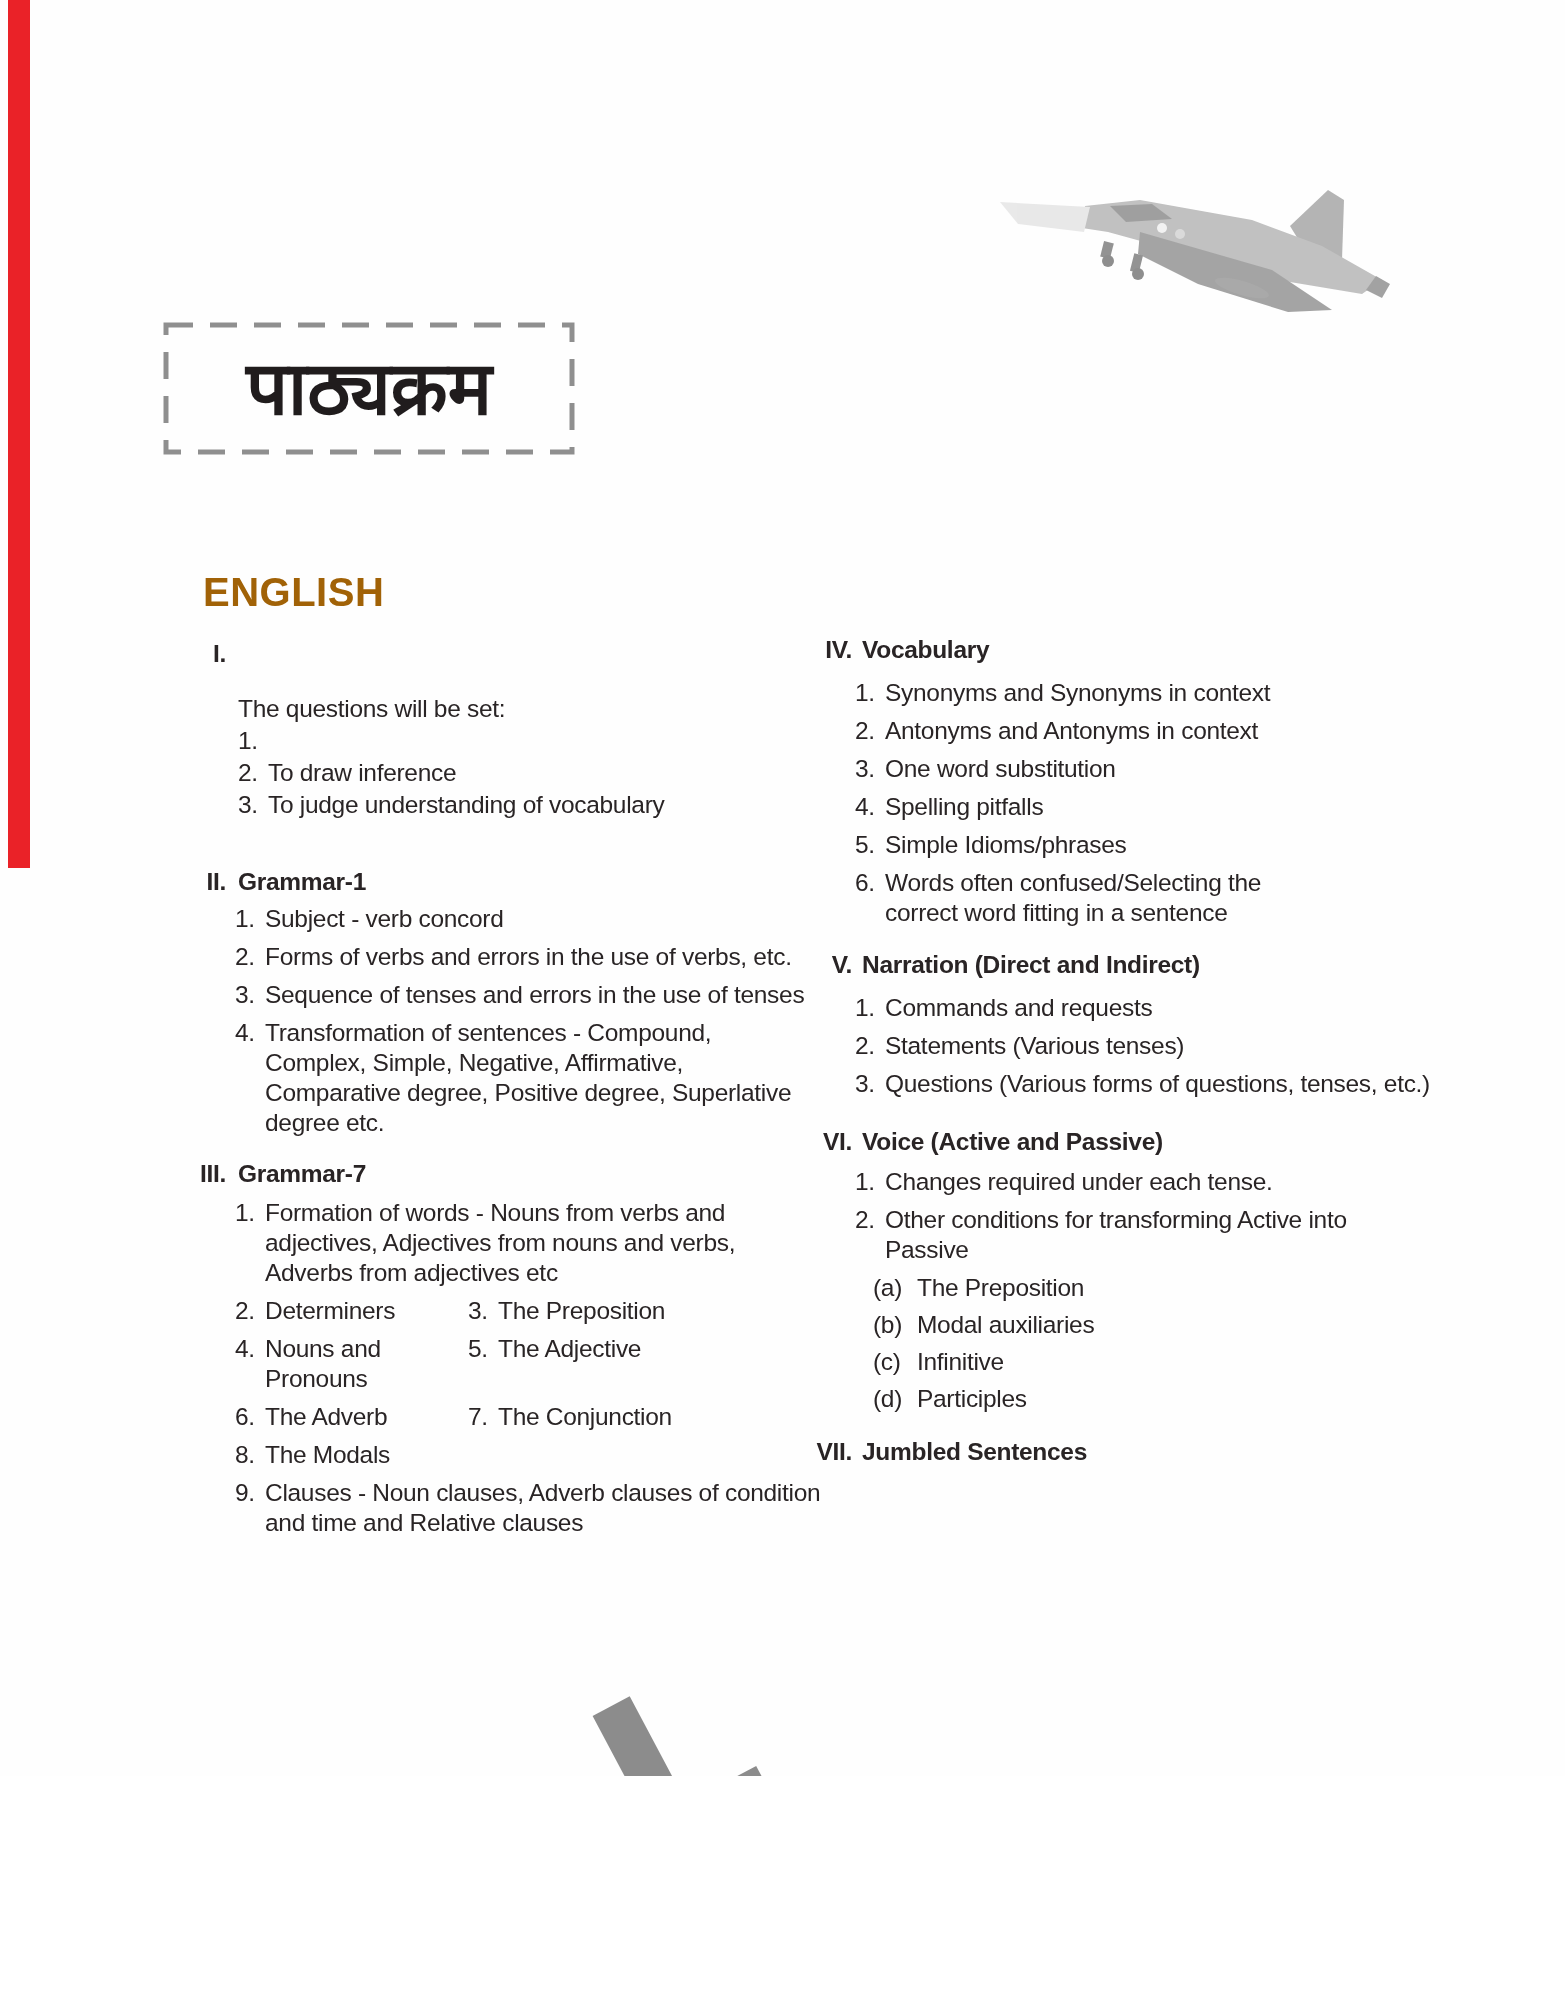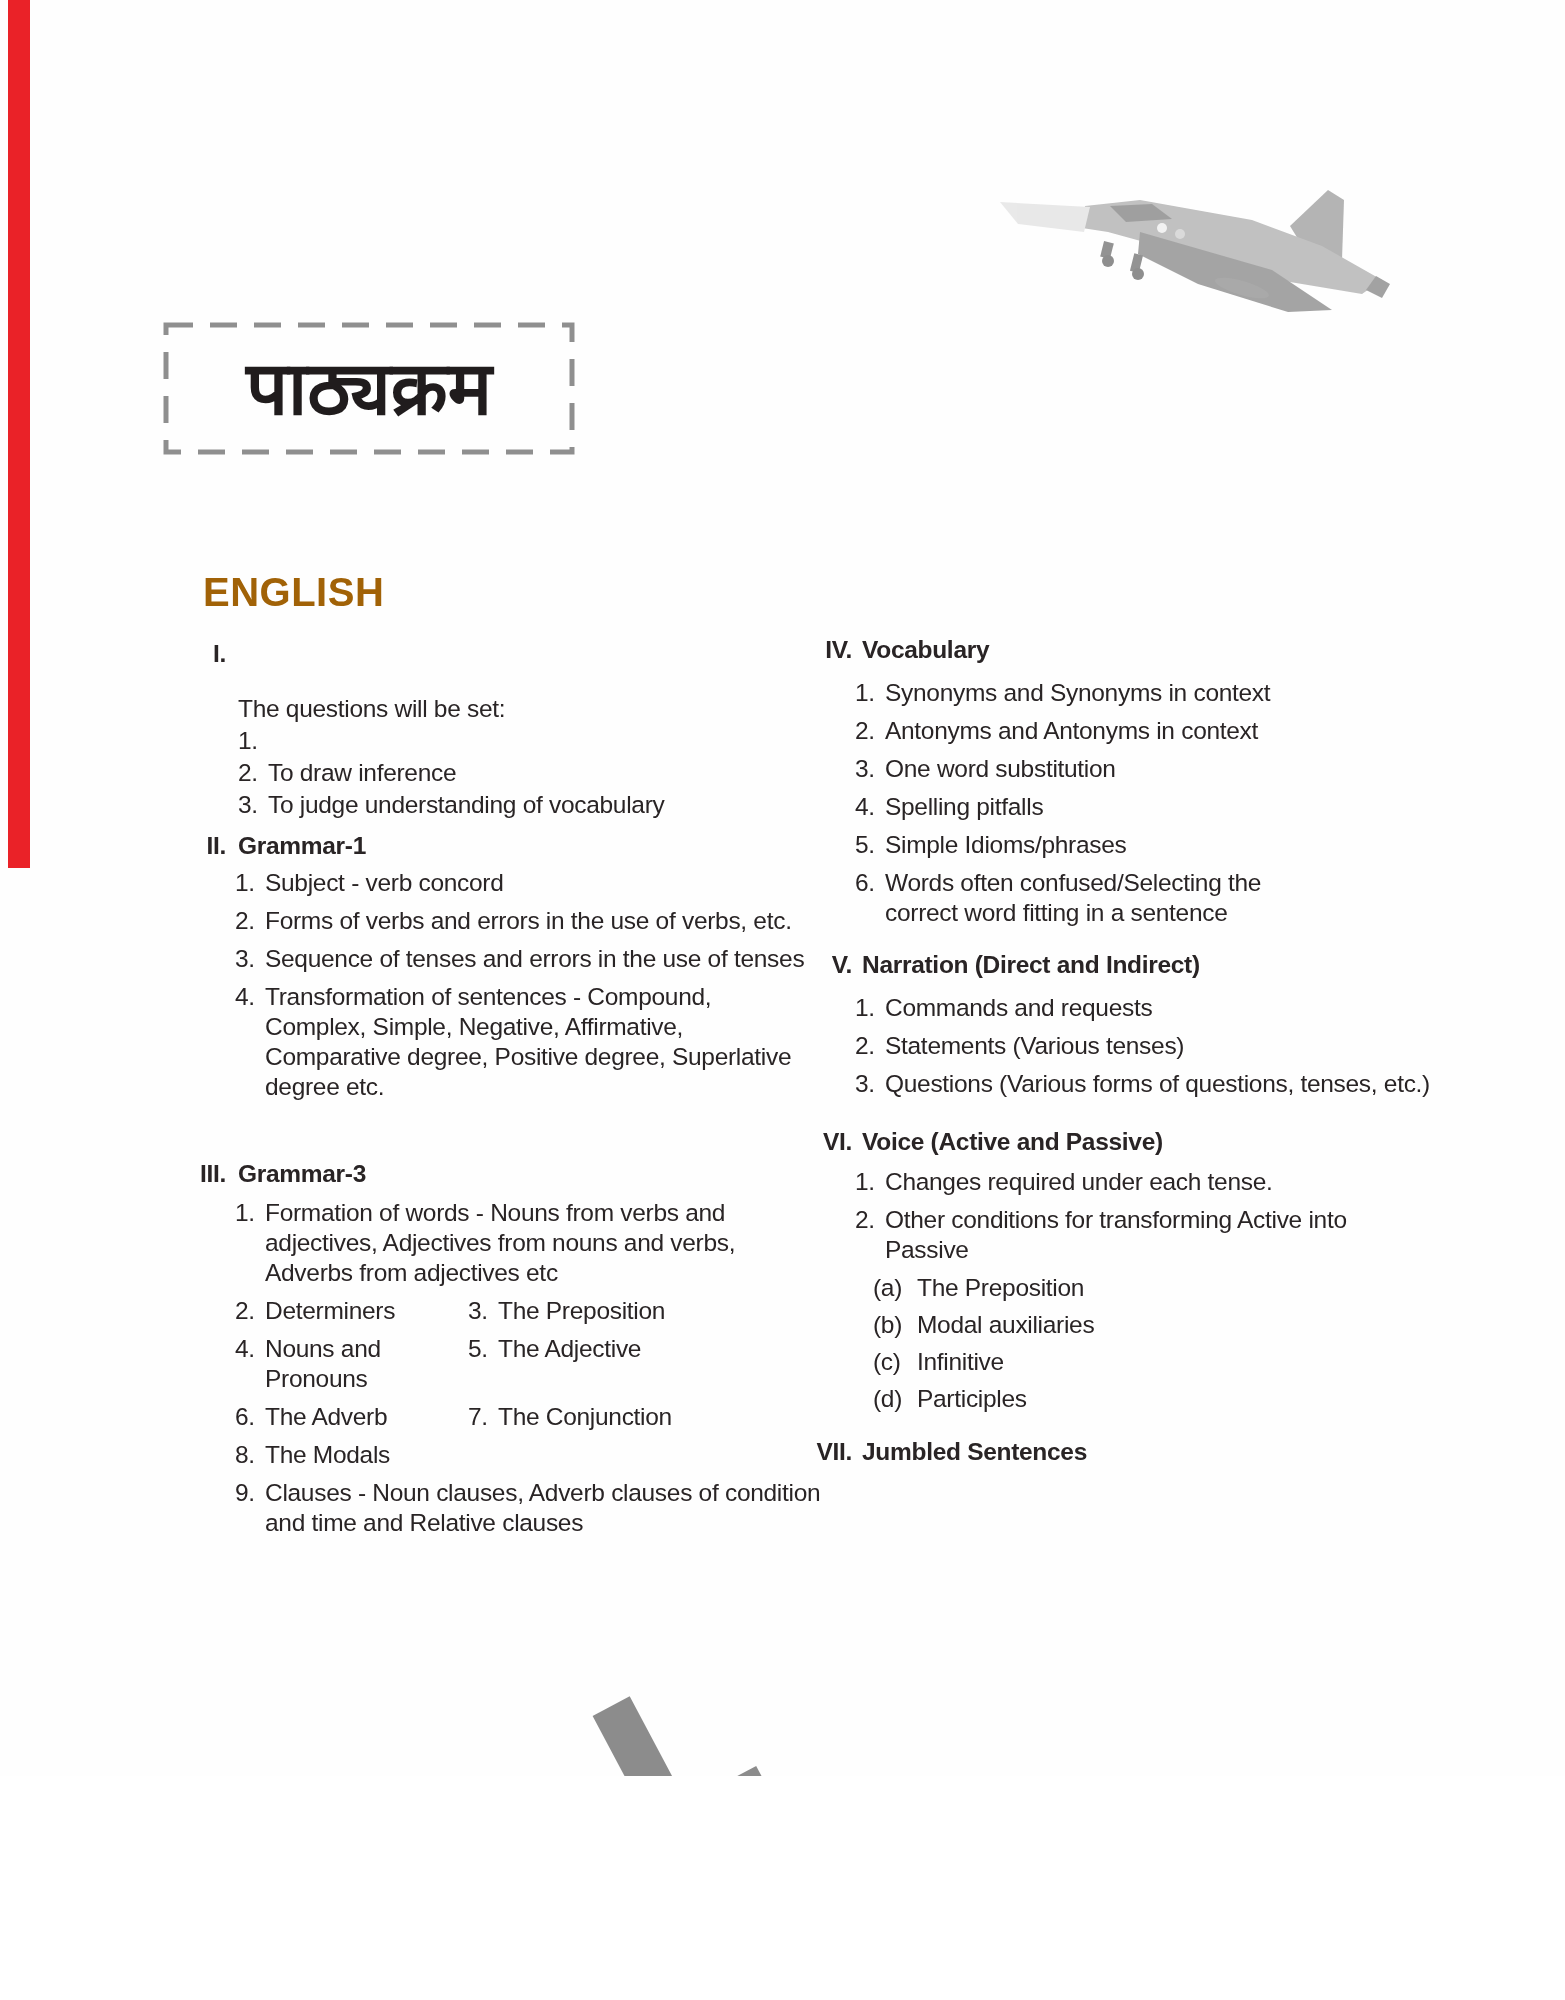--- a/index.html
+++ b/index.html
@@ -114,21 +114,21 @@
           <span class="num">2.</span>
           <span class="txt">To draw inference</span>
         </div>
       <div class="item">
           <span class="num">3.</span>
           <span class="txt">To judge understanding of vocabulary</span>
         </div>
     </div>
   </div>
 
-  <div class="sec left" id="sec2" style="top:830px;">
+  <div class="sec left" id="sec2" style="top:866px;">
     <div class="sechead">
       <span class="rn">II.</span>
       <span class="txt">Grammar-1</span>
     </div>
     <div class="items">
       <div class="item" style="margin-top:6px;">
           <span class="num">1.</span>
           <span class="txt">Subject - verb concord</span>
         </div>
       <div class="item">
@@ -145,21 +145,21 @@
 Complex, Simple, Negative, Affirmative,
 Comparative degree, Positive degree, Superlative
 degree etc.</span>
         </div>
     </div>
   </div>
 
   <div class="sec left" id="sec3" style="top:1158px;">
     <div class="sechead">
       <span class="rn">III.</span>
-      <span class="txt">Grammar-3</span>
+      <span class="txt">Grammar-7</span>
     </div>
     <div class="items">
       <div class="item">
           <span class="num">1.</span>
           <span class="txt">Formation of words - Nouns from verbs and
 adjectives, Adjectives from nouns and verbs,
 Adverbs from adjectives etc</span>
         </div>
       <div class="pair">
         <span class="cellA">

